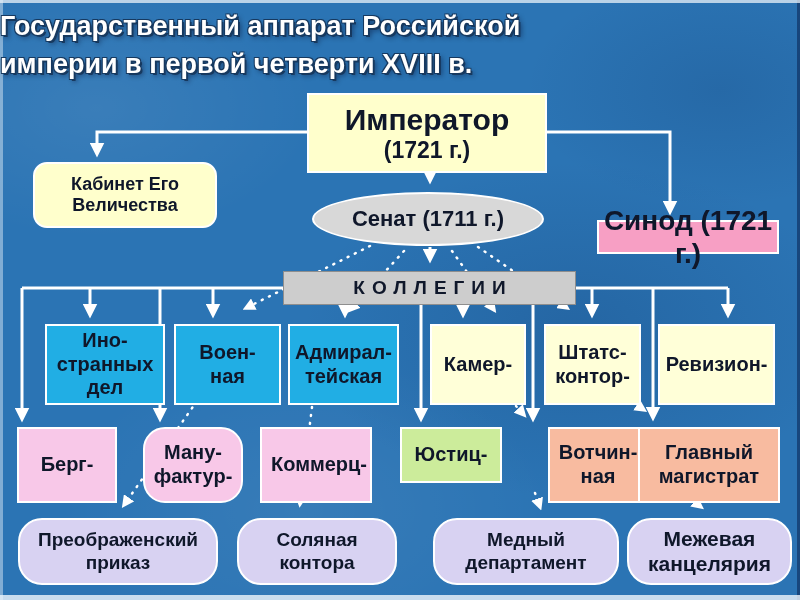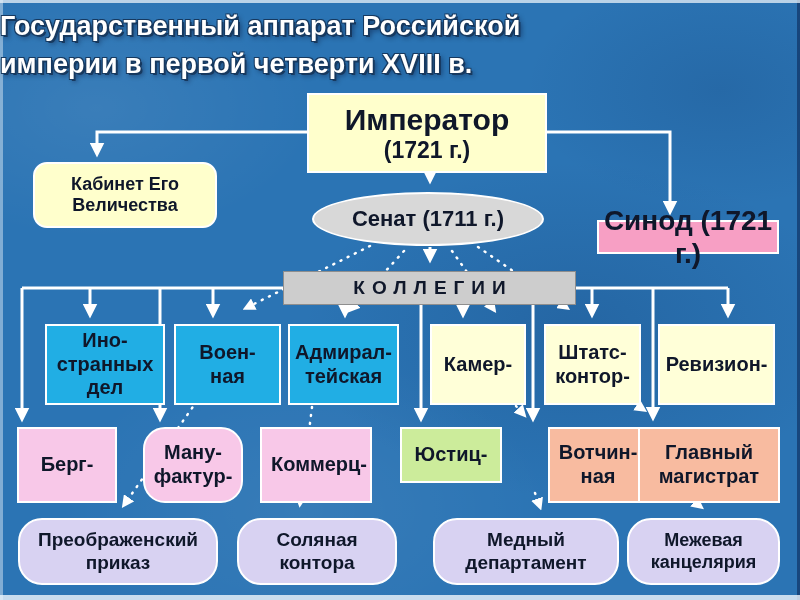--- a/index.html
+++ b/index.html
@@ -61,21 +61,21 @@
   #n-c-berg{left:17px;top:427px;width:100px;height:76px;}
   #n-c-manufaktur{left:143px;top:427px;width:100px;height:76px;border-radius:22px;}
   #n-c-kommerts{left:260px;top:427px;width:112px;height:76px;padding-left:6px;}
   #n-c-justits{left:400px;top:427px;width:102px;height:56px;}
   #n-c-votchina{left:548px;top:427px;width:100px;height:76px;}
   #n-c-magistrate{left:638px;top:427px;width:142px;height:76px;}
 
   #n-o-preobrazhensky{left:18px;top:518px;width:200px;height:67px;font-size:19px;}
   #n-o-salt{left:237px;top:518px;width:160px;height:67px;font-size:19px;}
   #n-o-copper{left:425px;top:518px;width:186px;height:67px;font-size:19px;margin-left:8px;}
-  #n-o-mezhevaya{left:627px;top:518px;width:153px;height:67px;font-size:18px;}
+  #n-o-mezhevaya{left:627px;top:518px;width:165px;height:67px;font-size:21px;}
 </style>
 </head>
 <body>
 
 <div id="slide">
 
   <div id="title">Государственный аппарат Российской
 империи в первой четверти XVIII в.</div>
 
   <svg class="wires" width="800" height="600" viewBox="0 0 800 600">

